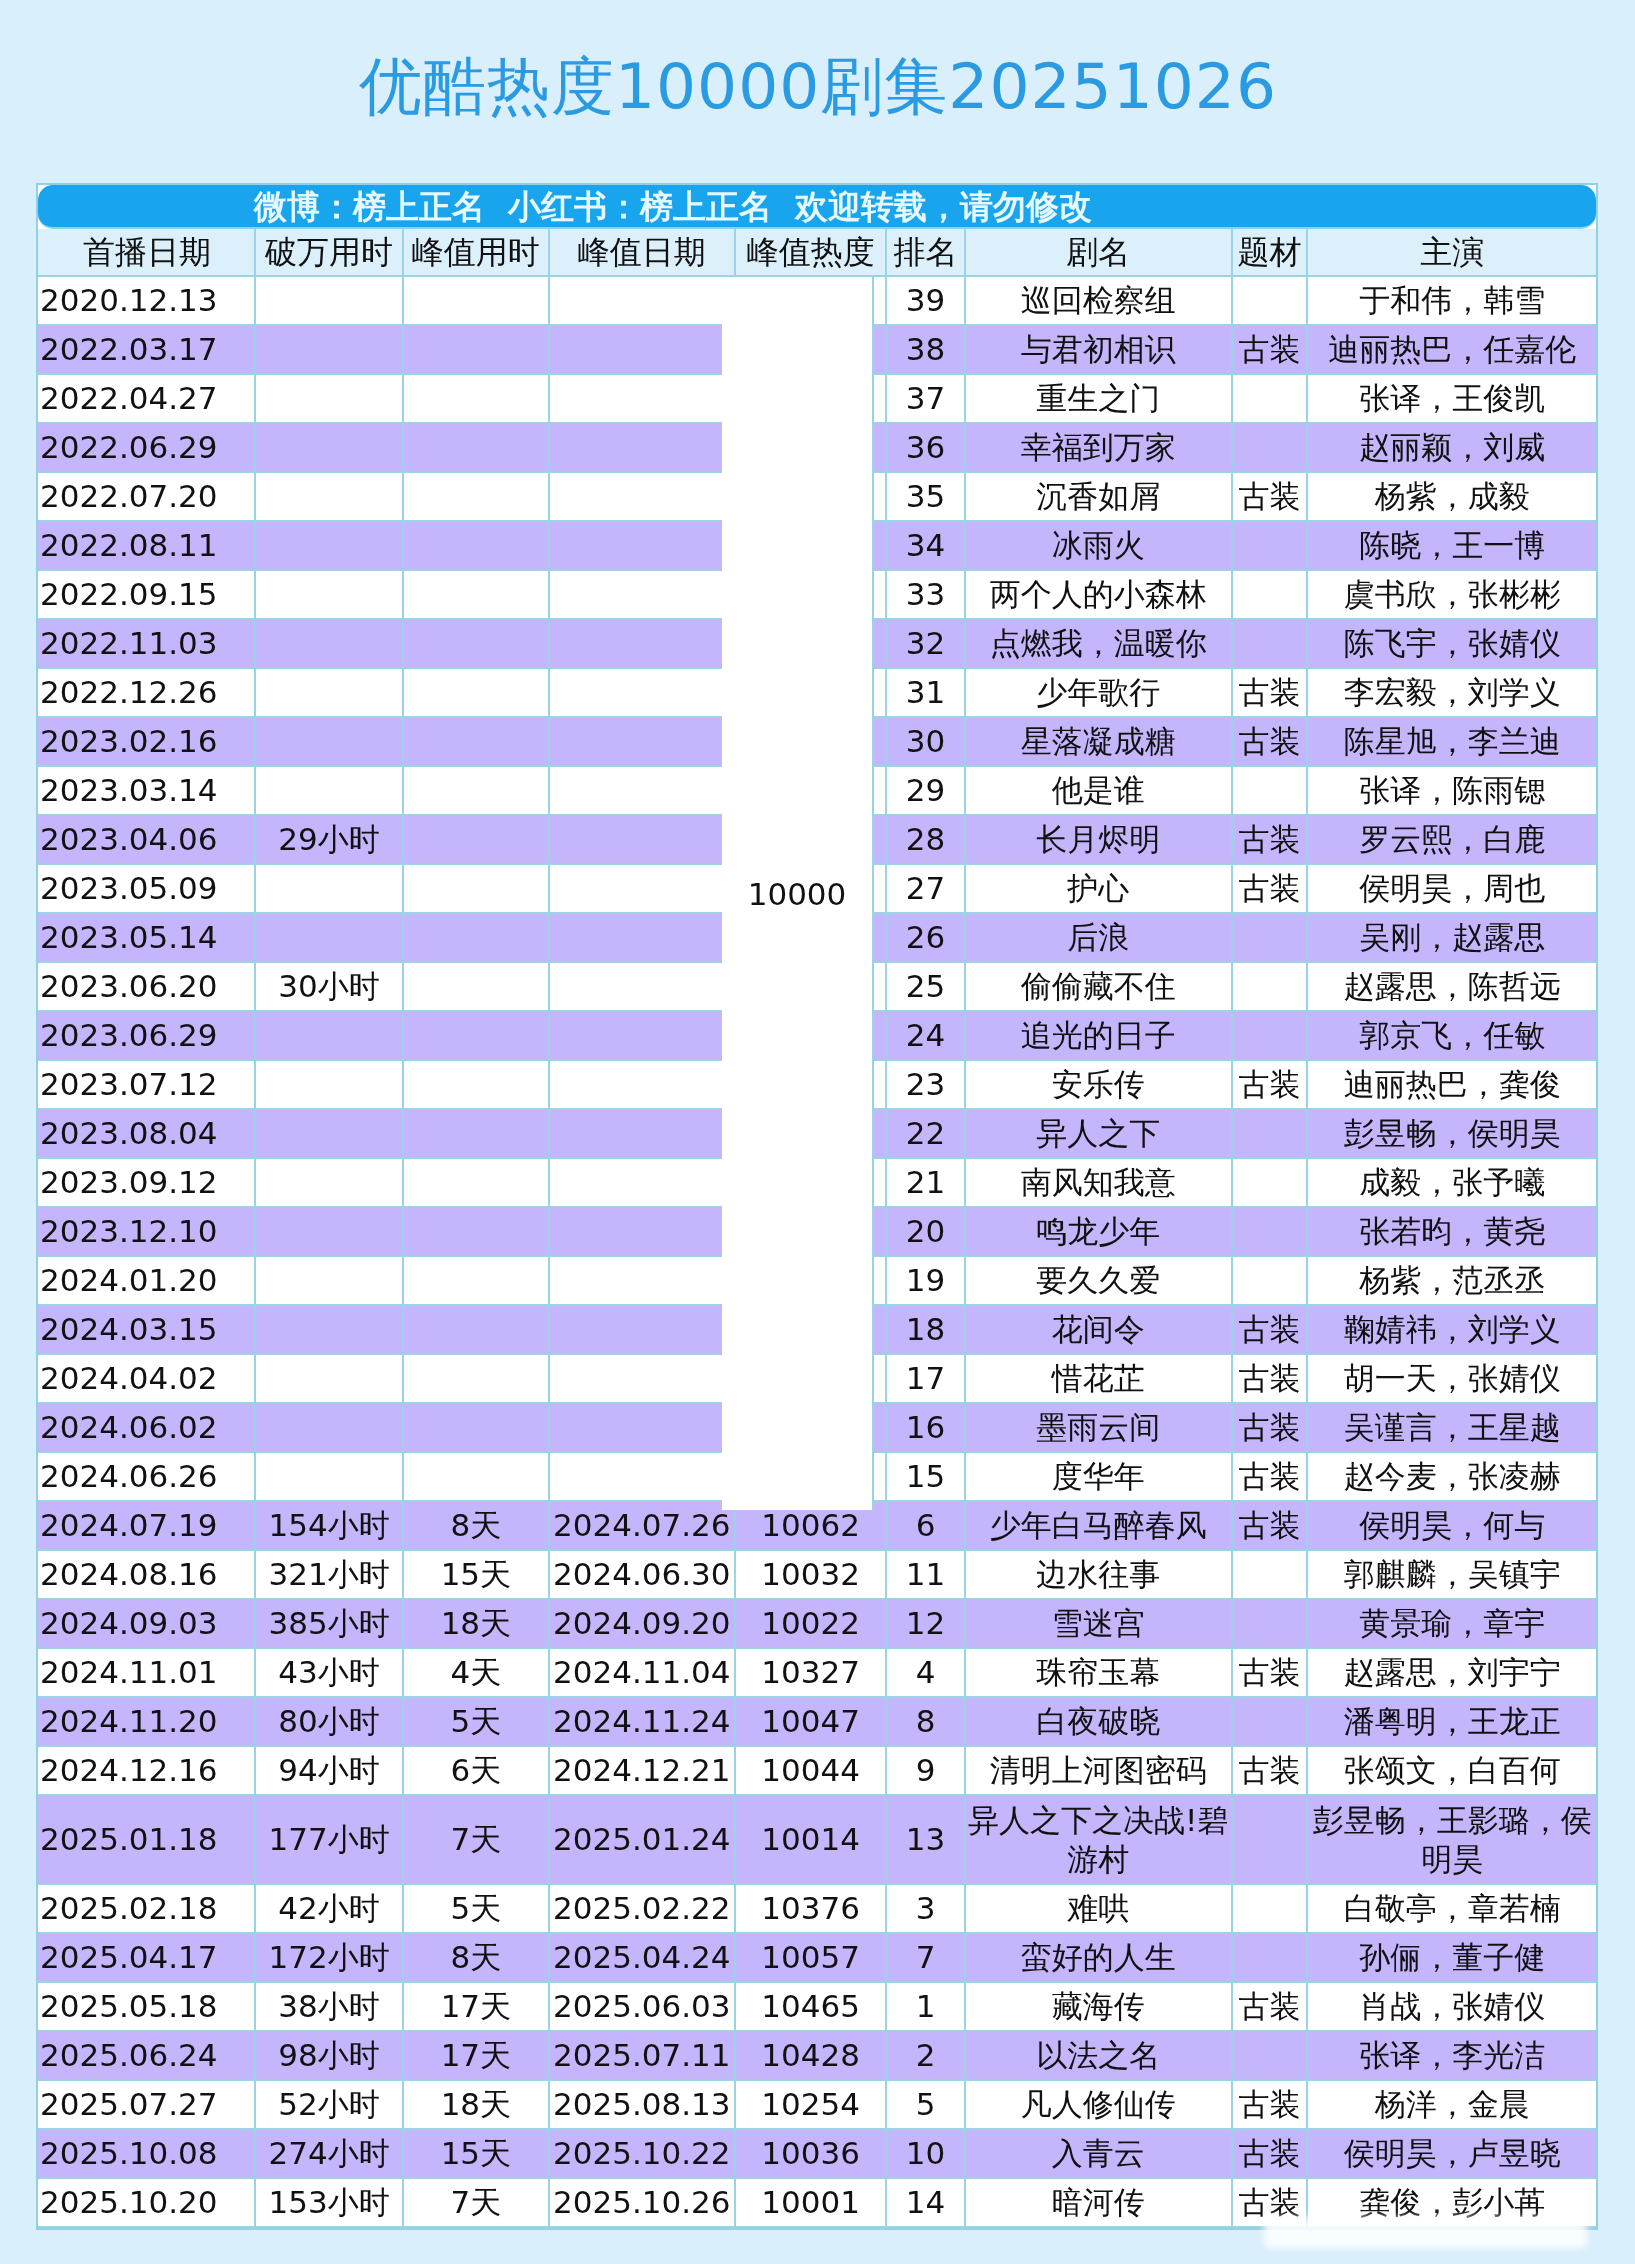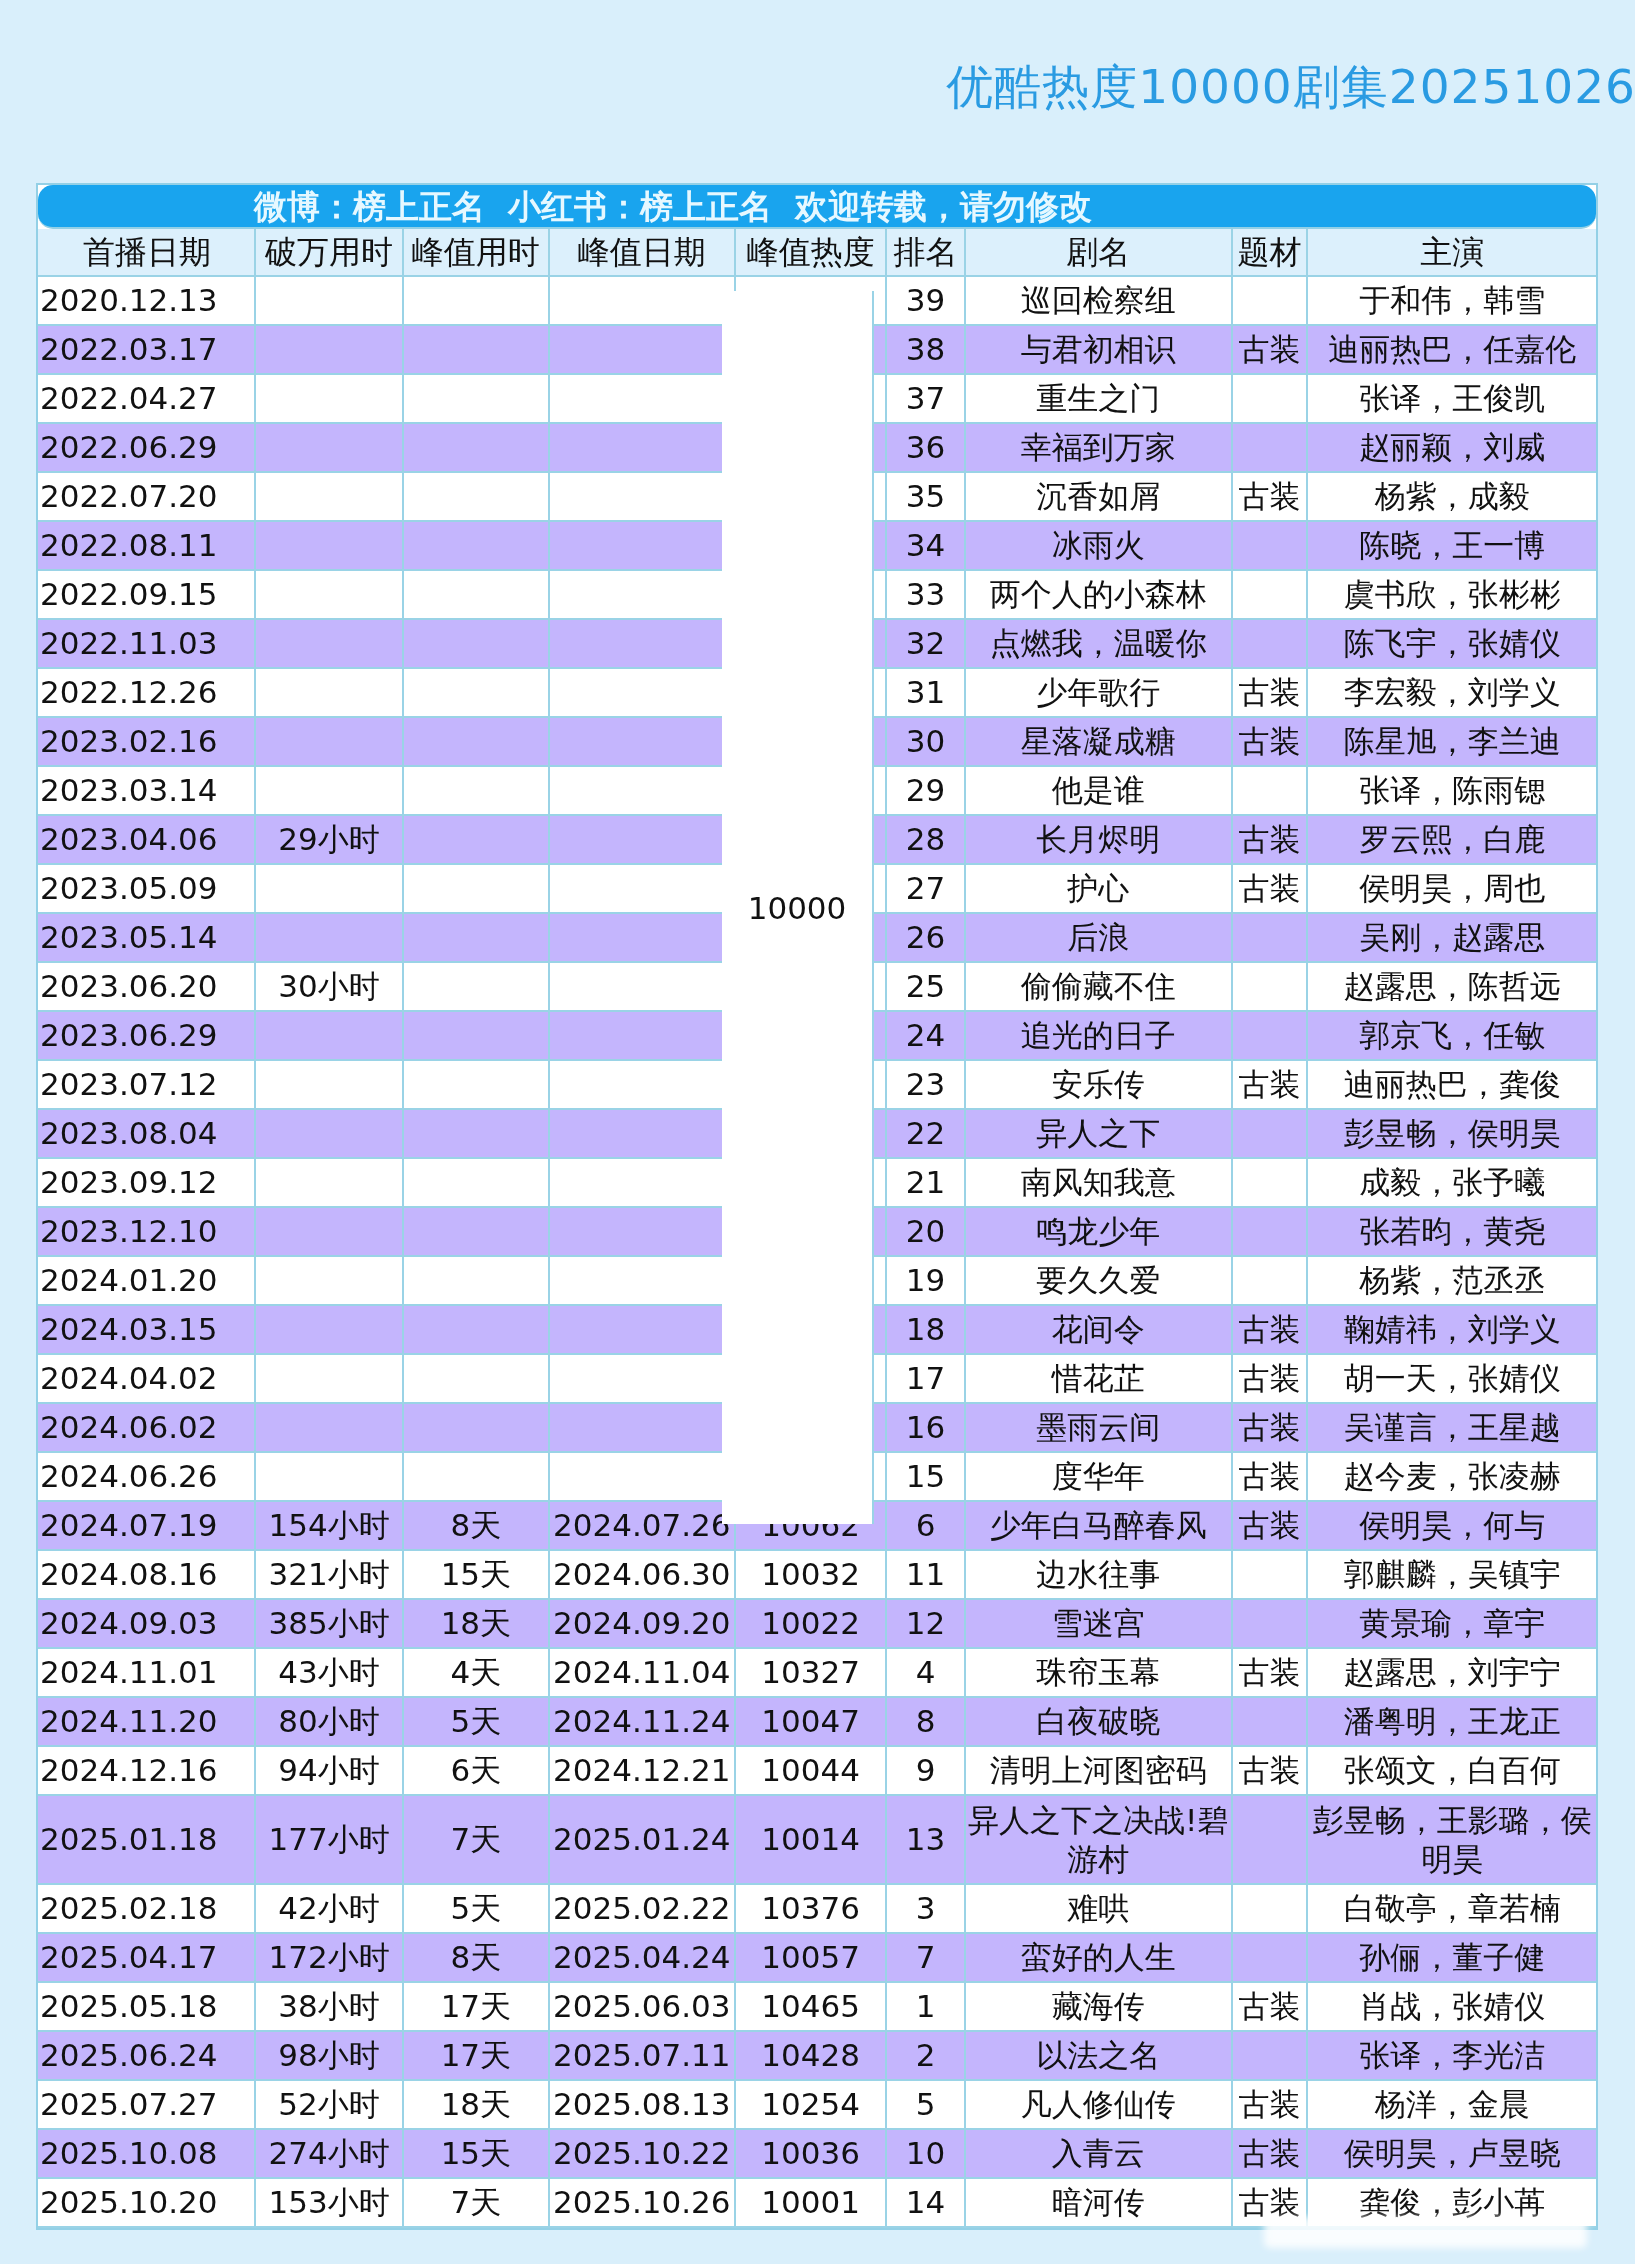--- a/index.html
+++ b/index.html
@@ -6,22 +6,22 @@
   body {
     width: 1636px; height: 2264px;
     background: #d9effb;
     position: relative;
     overflow: hidden;
     font-family: "DejaVu Sans", "Liberation Sans", sans-serif;
     color: #111;
   }
   .title {
     position: absolute; left: 0; top: 43px; width: 1636px;
-    text-align: right;
-    font-size: 47px; line-height: 88px;
+    text-align: center;
+    font-size: 63px; line-height: 88px;
     color: #2a9be2;
     letter-spacing: 1px;
   }
   .table {
     position: absolute; left: 36px; top: 183px; width: 1562px;
     border: 2px solid #93d0e6;
     box-sizing: border-box;
     background: #fff;
   }
   .banner {
@@ -53,21 +53,21 @@
   .c2 { width: 148px; }
   .c3 { width: 190px; }
   .c4 { width: 154px; }
   .c5 { width: 80px; }
   .c6 { width: 272px; }
   .c7 { width: 77px; }
   .c8 { width: 293px; }
   .hdr .cell { font-size: 32px; }
   .wrap { white-space: normal; line-height: 39px; }
   .merged {
-    position: absolute; left: 684px; top: 62px;
+    position: absolute; left: 684px; top: 48px;
     width: 152px;
     background: #fff;
     display: flex; align-items: center; justify-content: center;
     font-size: 31px;
     border-right: 2px solid #9ad3e6;
     box-sizing: border-box;
   }
   .watermark {
     position: absolute; left: 1264px; top: 2217px; width: 323px; height: 31px;
     background: rgba(255,255,255,0.85);

